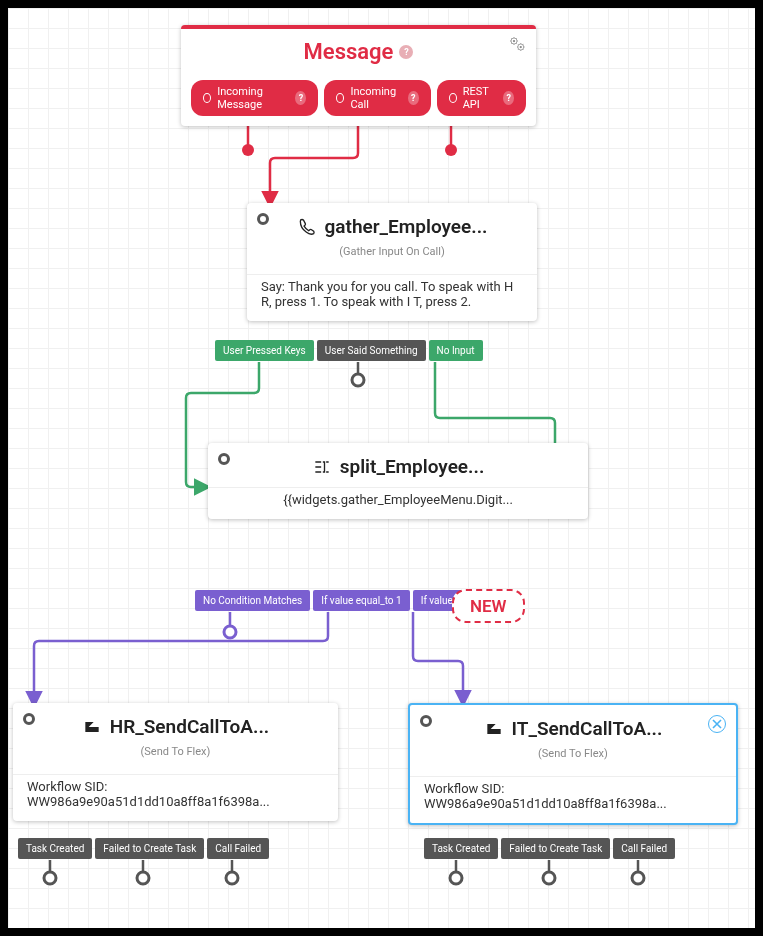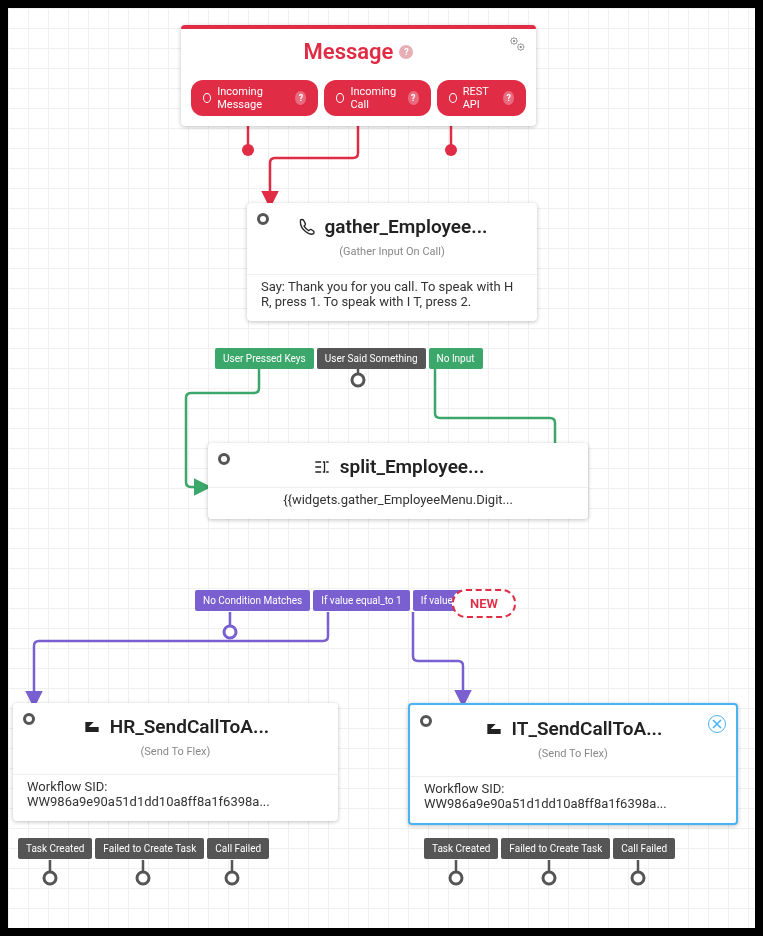--- a/index.html
+++ b/index.html
@@ -192,31 +192,31 @@
 .tag {
   color: #fff;
   font-size: 10px;
   padding: 5px 8px;
   border-radius: 2px;
   cursor: pointer;
 }
 .tag.green { background: #3ca76a; }
 .tag.dark { background: #555; }
 .tag.purple { background: #7a5fd0; }
-.gather-tags { left: 207px; top: 340px; }
+.gather-tags { left: 207px; top: 332px; }
 .split-tags { left: 187px; top: 582px; }
 .hr-tags { left: 10px; top: 830px; }
 .it-tags { left: 416px; top: 830px; }
 .new-badge {
   position: absolute;
   left: 444px;
   top: 581px;
   border: 2px dashed #e02c45;
   color: #e02c45;
-  font-size: 13px;
+  font-size: 17px;
   font-weight: 600;
   padding: 5px 16px;
   border-radius: 14px;
   background: #fff;
   z-index: 2;
   cursor: pointer;
 }
 .icon svg { display: block; }
 </style>
 </head>

